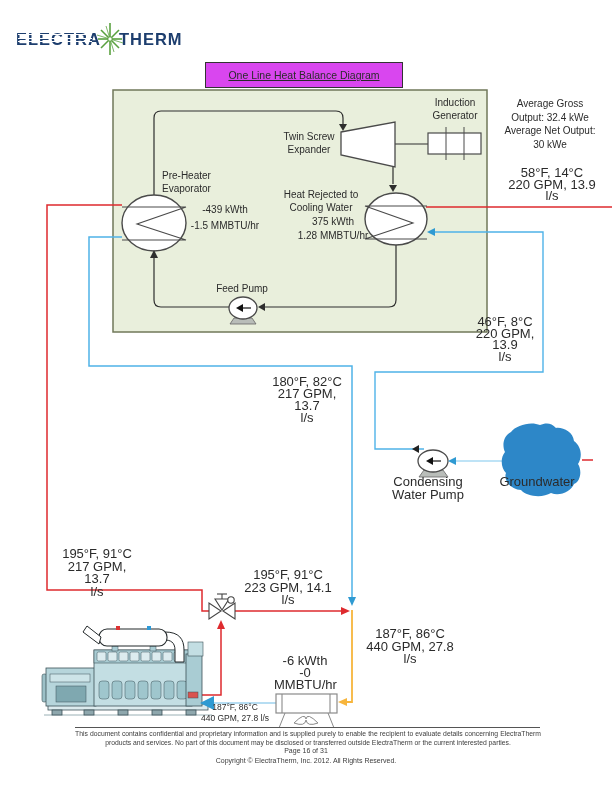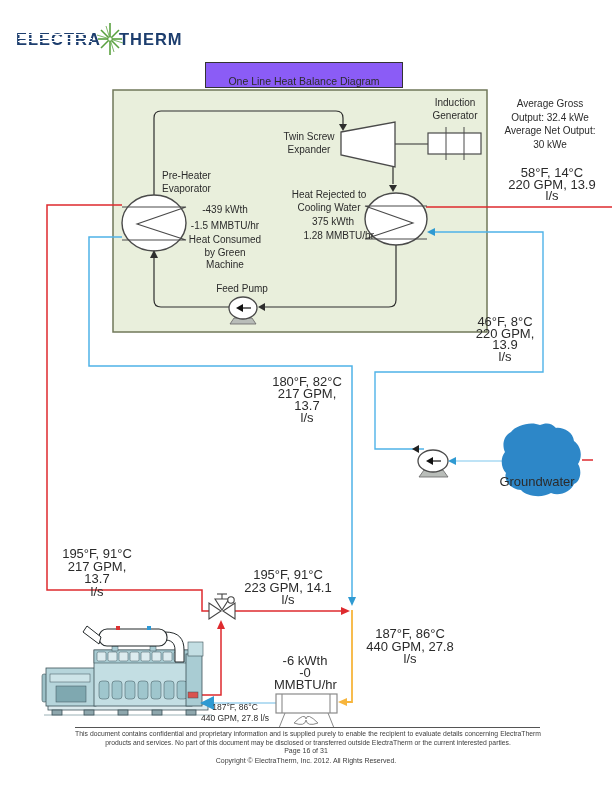--- a/index.html
+++ b/index.html
@@ -10,22 +10,22 @@
   .pre{white-space:pre-line;}
   .eq{font-size:10px;line-height:13px;}
   
   .logo{position:absolute;left:16px;top:22px;z-index:5;display:flex;align-items:center;
         color:#1d3e6e;font-weight:bold;font-size:16.5px;letter-spacing:1px;}
   .logo .star{margin:0 -8px;position:relative;z-index:2;}
   .strike{position:absolute;left:2px;width:74px;height:1.4px;background:#fff;z-index:3;}
   .s1{top:12px}.s2{top:15.5px}.s3{top:19px}
   
   .titlebox{position:absolute;left:205px;top:62px;width:196px;height:24px;z-index:5;
-            border:1.5px solid #333;background:#8b5cf6;display:flex;align-items:flex-end;justify-content:center;
-            font-size:10.5px;}
+            border:1.5px solid #333;background:#d946ef;display:flex;align-items:center;justify-content:center;
+            font-size:10.5px;text-decoration:underline;}
   
   .foot-rule{position:absolute;left:75px;top:727px;width:465px;height:0;border-top:1px solid #555;z-index:4;}
   .disclaimer{position:absolute;left:75px;top:729px;width:466px;z-index:4;
               font-size:6.8px;line-height:9.3px;text-align:justify;text-align-last:center;color:#3c3c3c;}
   .pagefoot{position:absolute;left:0;top:747px;width:612px;text-align:center;font-size:7px;color:#3c3c3c;z-index:5;}
   .copyfoot{position:absolute;left:0;top:757px;width:612px;text-align:center;font-size:7px;color:#3c3c3c;z-index:5;}
 </style>
 </head>
 <body>
 
@@ -207,28 +207,25 @@
 Expander</div>
 
   <div class="lbl pre eq" style="left:422px;top:96px;width:66px;">Induction
 Generator</div>
 
   <div class="lbl pre eq" style="left:162px;top:169px;width:72px;text-align:left;">Pre-Heater
 Evaporator</div>
 
   <div class="lbl eq" style="left:194px;top:203px;width:62px;">-439 kWth</div>
   <div class="lbl eq" style="left:184px;top:219px;width:82px;">-1.5 MMBTU/hr</div>
-  <div class="lbl pre eq" style="left:186px;top:234px;width:78px;line-height:12.5px;">Heat Consumed
-by Green
-Machine</div>
-
-  <div class="lbl pre eq" style="left:288px;top:188px;width:82px;">Heat Rejected to
+
+  <div class="lbl pre eq" style="left:280px;top:188px;width:82px;">Heat Rejected to
 Cooling Water</div>
   <div class="lbl eq" style="left:303px;top:215px;width:60px;">375 kWth</div>
-  <div class="lbl eq" style="left:292px;top:229px;width:82px;text-align:right;">1.28 MMBTU/hr</div>
+  <div class="lbl eq" style="left:292px;top:229px;width:82px;">1.28 MMBTU/hr</div>
 
   <div class="lbl eq" style="left:212px;top:282px;width:60px;">Feed Pump</div>
 
   <div class="lbl pre" style="left:502px;top:167px;width:100px;">58°F, 14°C
 220 GPM, 13.9
 l/s</div>
 
   <div class="lbl pre" style="left:466px;top:316px;width:78px;">46°F, 8°C
 220 GPM, 13.9
 l/s</div>
@@ -247,20 +244,22 @@
   <div class="lbl pre" style="left:358px;top:628px;width:104px;line-height:12.5px;">187°F, 86°C
 440 GPM, 27.8 l/s</div>
 
   <div class="lbl pre" style="left:274px;top:655px;width:62px;line-height:12px;">-6 kWth
 -0
 MMBTU/hr</div>
 
   <div class="lbl pre" style="left:186px;top:702px;width:98px;font-size:8.5px;line-height:11px;">187°F, 86°C
 440 GPM, 27.8 l/s</div>
 
+  <div class="lbl pre" style="left:390px;top:475px;width:76px;line-height:13px;">Condensing
+Water Pump</div>
 
   <div class="lbl" style="left:494px;top:476px;width:86px;">Groundwater</div>
 
   <div class="foot-rule"></div>
   <div class="disclaimer">This document contains confidential and proprietary information and is supplied purely to enable the recipient to evaluate details concerning ElectraTherm products and services. No part of this document may be disclosed or transferred outside ElectraTherm or the current interested parties.</div>
   <div class="pagefoot">Page 16 of 31</div>
   <div class="copyfoot">Copyright © ElectraTherm, Inc. 2012. All Rights Reserved.</div>
 
 </div>
 

